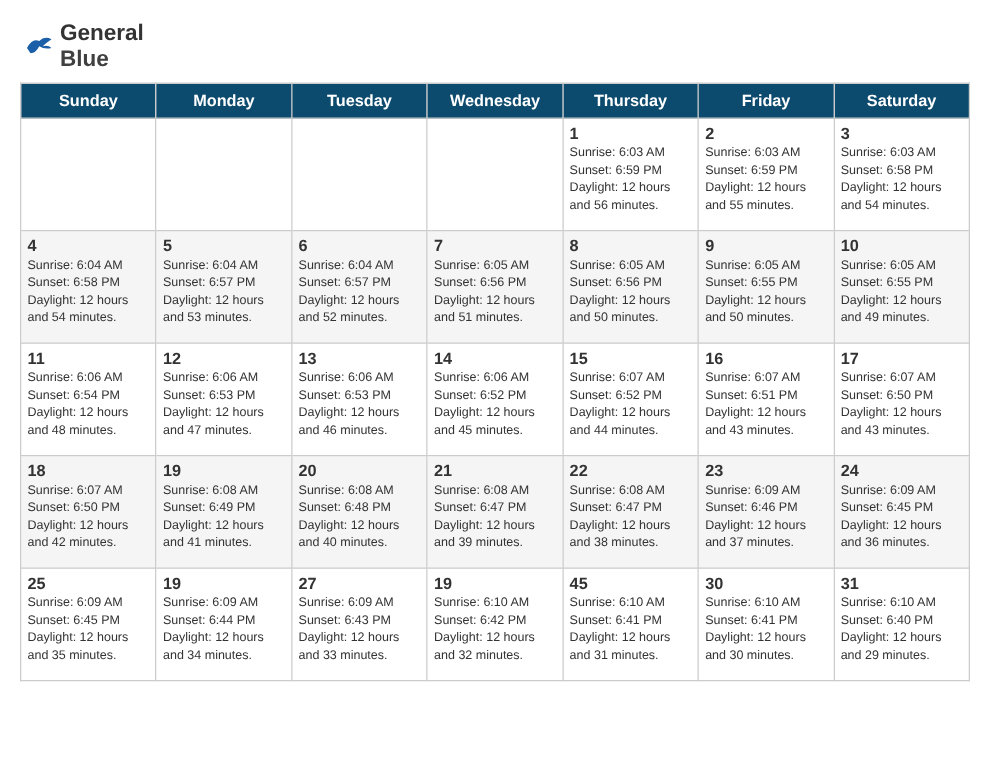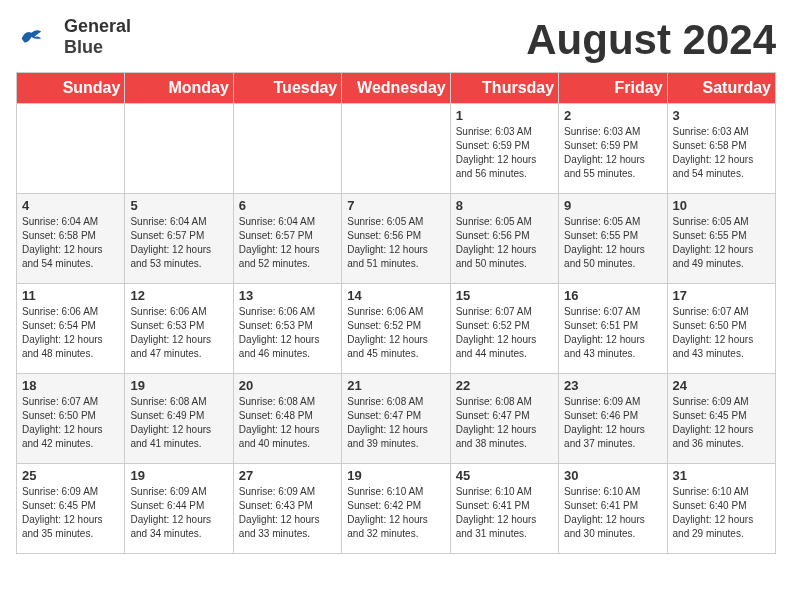--- a/index.html
+++ b/index.html
@@ -12,43 +12,43 @@
     }
     .header-area {
       display: flex;
       justify-content: space-between;
       align-items: flex-start;
       margin-bottom: 8px;
     }
     .logo {
       display: flex;
       align-items: center;
-      gap: 20px;
+      gap: 4px;
     }
     .logo-text-general { font-size: 18px; font-weight: bold; color: #333; }
     .logo-text-blue { font-size: 18px; font-weight: bold; color: #404040; }
     .logo-bird {
       width: 28px;
       height: 28px;
     }
     .title-area { text-align: right; }
     .main-title { font-size: 42px; font-weight: bold; color: #333; }
     .subtitle { font-size: 16px; color: #333; }
     table {
       width: 100%;
       border-collapse: collapse;
       table-layout: fixed;
     }
     thead tr th {
-      background-color: #ef4444;
+      background-color: #0c4a6e;
       color: #fff;
-      font-size: 16px;
+      font-size: 13px;
       font-weight: bold;
       padding: 6px 4px;
-      text-align: right;
+      text-align: center;
       border: 1px solid #ccc;
     }
     tbody tr td {
       border: 1px solid #ccc;
       vertical-align: top;
       padding: 4px 5px;
       font-size: 10.5px;
       color: #333;
       height: 90px;
       background: #fff;
@@ -76,21 +76,20 @@
   <div class="logo">
     <svg class="logo-bird" viewBox="0 0 40 40">
       <path d="M8,22 Q14,10 22,14 Q28,8 36,12 Q30,16 26,20 Q32,18 36,22 Q28,24 22,20 Q18,28 12,28 Z" fill="#1a5fa8"></path>
     </svg>
     <div>
       <span class="logo-text-general">General</span><br>
       <span class="logo-text-blue">Blue</span>
     </div>
   </div>
   <div class="title-area">
-    <div class="main-title">August 2024</div>
   </div>
 </div>
 
 <table>
   <thead>
     <tr>
     <th>Sunday</th>
         <th>Monday</th>
         <th>Tuesday</th>
         <th>Wednesday</th>

